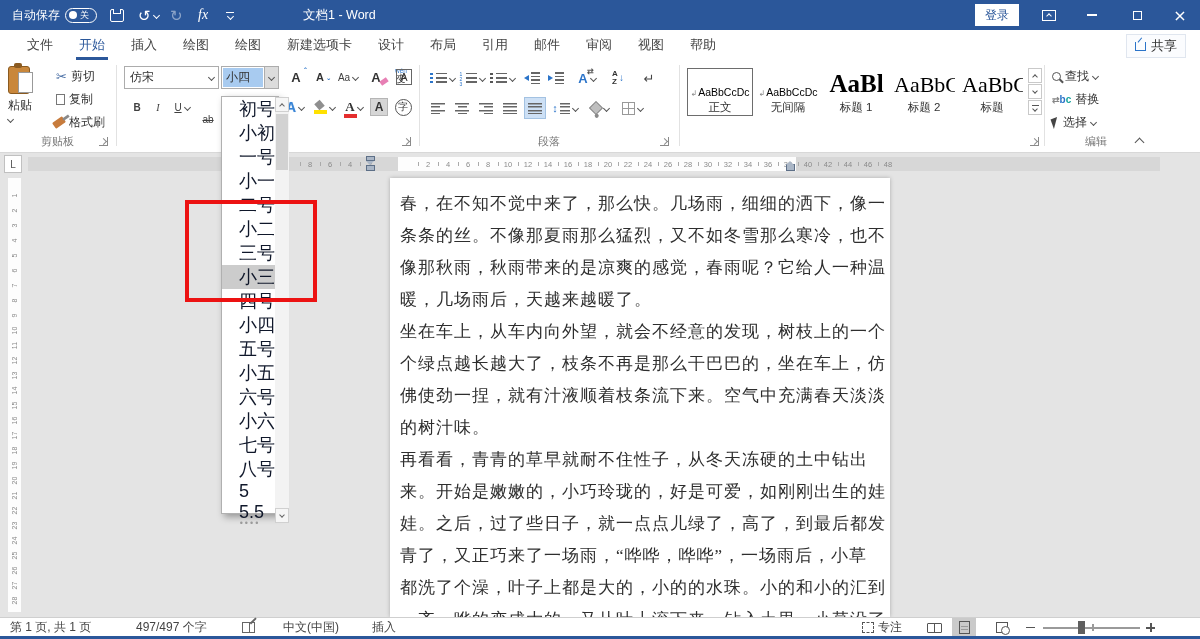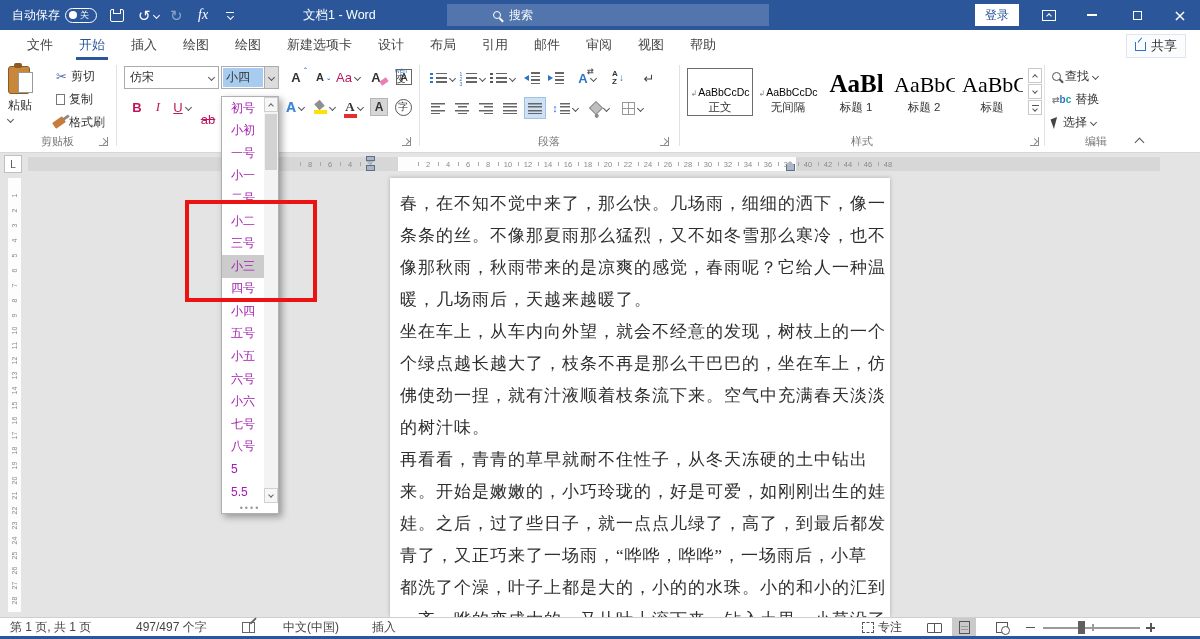--- a/index.html
+++ b/index.html
@@ -58,21 +58,21 @@
 .scis{color:#4a6fa5;font-size:13px;font-family:"DejaVu Sans",sans-serif}
 .copy-ic{width:9px;height:11px;border:1.2px solid #777;background:#fff;position:relative}
 .copy-ic::before{content:"";position:absolute;left:2px;top:-4px;width:9px;height:11px;border:1.2px solid #777;background:#fff;z-index:-1}
 .brush-ic{width:12px;height:7px;background:#c77b3c;border-radius:1px;position:relative;transform:rotate(-35deg)}
 .brush-ic::after{content:"";position:absolute;right:-6px;top:2px;width:7px;height:3px;background:#8a8a8a}
 .combo{position:absolute;height:23px;border:1px solid #acacac;background:#fff;display:flex;align-items:center;font-size:12px;color:#333}
 .combo .txt{flex:1;padding-left:5px;white-space:nowrap}
 .combo .arr{width:14px;height:100%;display:flex;align-items:center;justify-content:center}
 .size-combo .txt{background:#a8cbf0;margin:1px;padding:1px 3px}
 .size-combo .arr{background:#dcdcdc;border-left:1px solid #acacac}
-.fmt{font-size:13px;color:#be185d}
+.fmt{font-size:10px;color:#404040}
 .grow-shrink{font-size:13px;font-weight:bold;position:relative}
 .grow-shrink i{position:absolute;top:-4px;right:-6px;font-size:8px;font-style:normal;color:#2b74c9}
 .clear-a{position:relative;font-size:13px;font-weight:bold}
 .clear-a::after{content:"";position:absolute;right:-7px;bottom:1px;width:8px;height:5px;background:#e77fb4;transform:rotate(-35deg)}
 .phon{display:flex;flex-direction:column;align-items:center;line-height:1;font-size:10px}
 .phon .p1{font-size:6.5px;color:#2b74c9}
 .boxa{width:16px;height:16px;border:1px solid #666;display:flex;align-items:center;justify-content:center;font-size:11px}
 .eff-a{color:#3a85d6;font-weight:bold;font-size:14px;text-shadow:0 0 1px #9cc4ec}
 .hl-ic{position:relative;width:13px;height:13px}
 .hl-ic .pen{position:absolute;left:2px;top:0;width:7px;height:8px;background:#8f8f8f;transform:rotate(-40deg)}
@@ -147,21 +147,21 @@
 
 
 .page{position:absolute;left:390px;top:178px;width:500px;height:439px;background:#fff;box-shadow:0 0 4px rgba(0,0,0,.25);overflow:hidden}
 .doc-text{padding:10px 14px 0 10px;font-family:"Liberation Serif",serif;color:#2e2e2e}
 .dline{height:32px;line-height:32px;font-size:17px;letter-spacing:1px;white-space:nowrap}
 
 
 .dropdown{position:absolute;left:221px;top:96px;width:58px;height:418px;background:#fff;border:1px solid #b0b0b0;box-shadow:3px 3px 7px rgba(0,0,0,.35);z-index:50;display:flex;flex-direction:column}
 .dd-main{flex:1;display:flex}
 .dd-items{flex:1;display:flex;flex-direction:column}
-.dd-item{flex:1;display:flex;align-items:center;padding-left:9px;font-size:12px;color:#a21caf;white-space:nowrap}
+.dd-item{flex:1;display:flex;align-items:center;padding-left:17px;font-size:18px;color:#0f172a;white-space:nowrap}
 .dd-item.active{background:#cccccc}
 .dd-scroll{width:14px;display:flex;flex-direction:column;align-items:center}
 .dd-sbtn{width:14px;height:15px;border:1px solid #d0d0d0;background:#f6f6f6;display:flex;align-items:center;justify-content:center}
 .dd-sbtn .cv{width:4px;height:4px;border-color:#666}
 .dd-track{flex:1;width:14px;background:#f3f3f3;position:relative}
 .dd-thumb{position:absolute;left:1px;top:2px;width:12px;height:56px;background:#d2d2d2}
 .dd-grip{height:10px;display:flex;align-items:center;justify-content:center;color:#9a9a9a;font-size:9px;letter-spacing:2px;line-height:0}
 
 
 .redrect{position:absolute;left:185px;top:200px;width:132px;height:102px;border:4px solid #ec1212;z-index:60;pointer-events:none}
@@ -213,24 +213,20 @@
   <div class="tb-item" style="left:198px">
       <span class="fx">fx</span>
     </div>
   <div class="tb-item" style="left:226px">
       <span class="qat">
         <span class="bar"></span>
         <span class="cv w"></span>
       </span>
     </div>
   <div class="tb-item title-text">文档1 - Word</div>
-  <div class="searchbox">
-    <span class="mag"></span>
-    <span>搜索</span>
-  </div>
   <div class="tb-item login">登录</div>
   <div class="tb-item win-ic" style="left:1032px">
       <span class="rdo-box">
         <span class="cv w"></span>
       </span>
     </div>
   <div class="tb-item win-ic" style="left:1075px">
       <span class="min-g"></span>
     </div>
   <div class="tb-item win-ic" style="left:1120px">
@@ -468,21 +464,20 @@
   <div class="sgal-btn" style="top:8px">
       <span class="cv" style="transform:rotate(-135deg);margin-top:2px"></span>
     </div>
   <div class="sgal-btn" style="top:24px">
       <span class="cv" style="margin-bottom:2px"></span>
     </div>
   <div class="sgal-btn more" style="top:40px">
       <span class="bar"></span>
       <span class="cv"></span>
     </div>
-  <div class="glabel" style="left:681px;width:362px">样式</div>
   <div class="launcher" style="left:1030px;bottom:6px"></div>
   <div class="gdiv" style="left:1044px"></div>
 
   <div class="rbtn" style="left:1052px;top:8px">
       <span class="mag2"></span>
       <span>查找</span>
       <span class="cv"></span>
     </div>
   <div class="rbtn" style="left:1052px;top:31px">
       <span class="rep-ic"><span class="ar">⇄</span><span class="b">b</span><span class="c">c</span></span>

